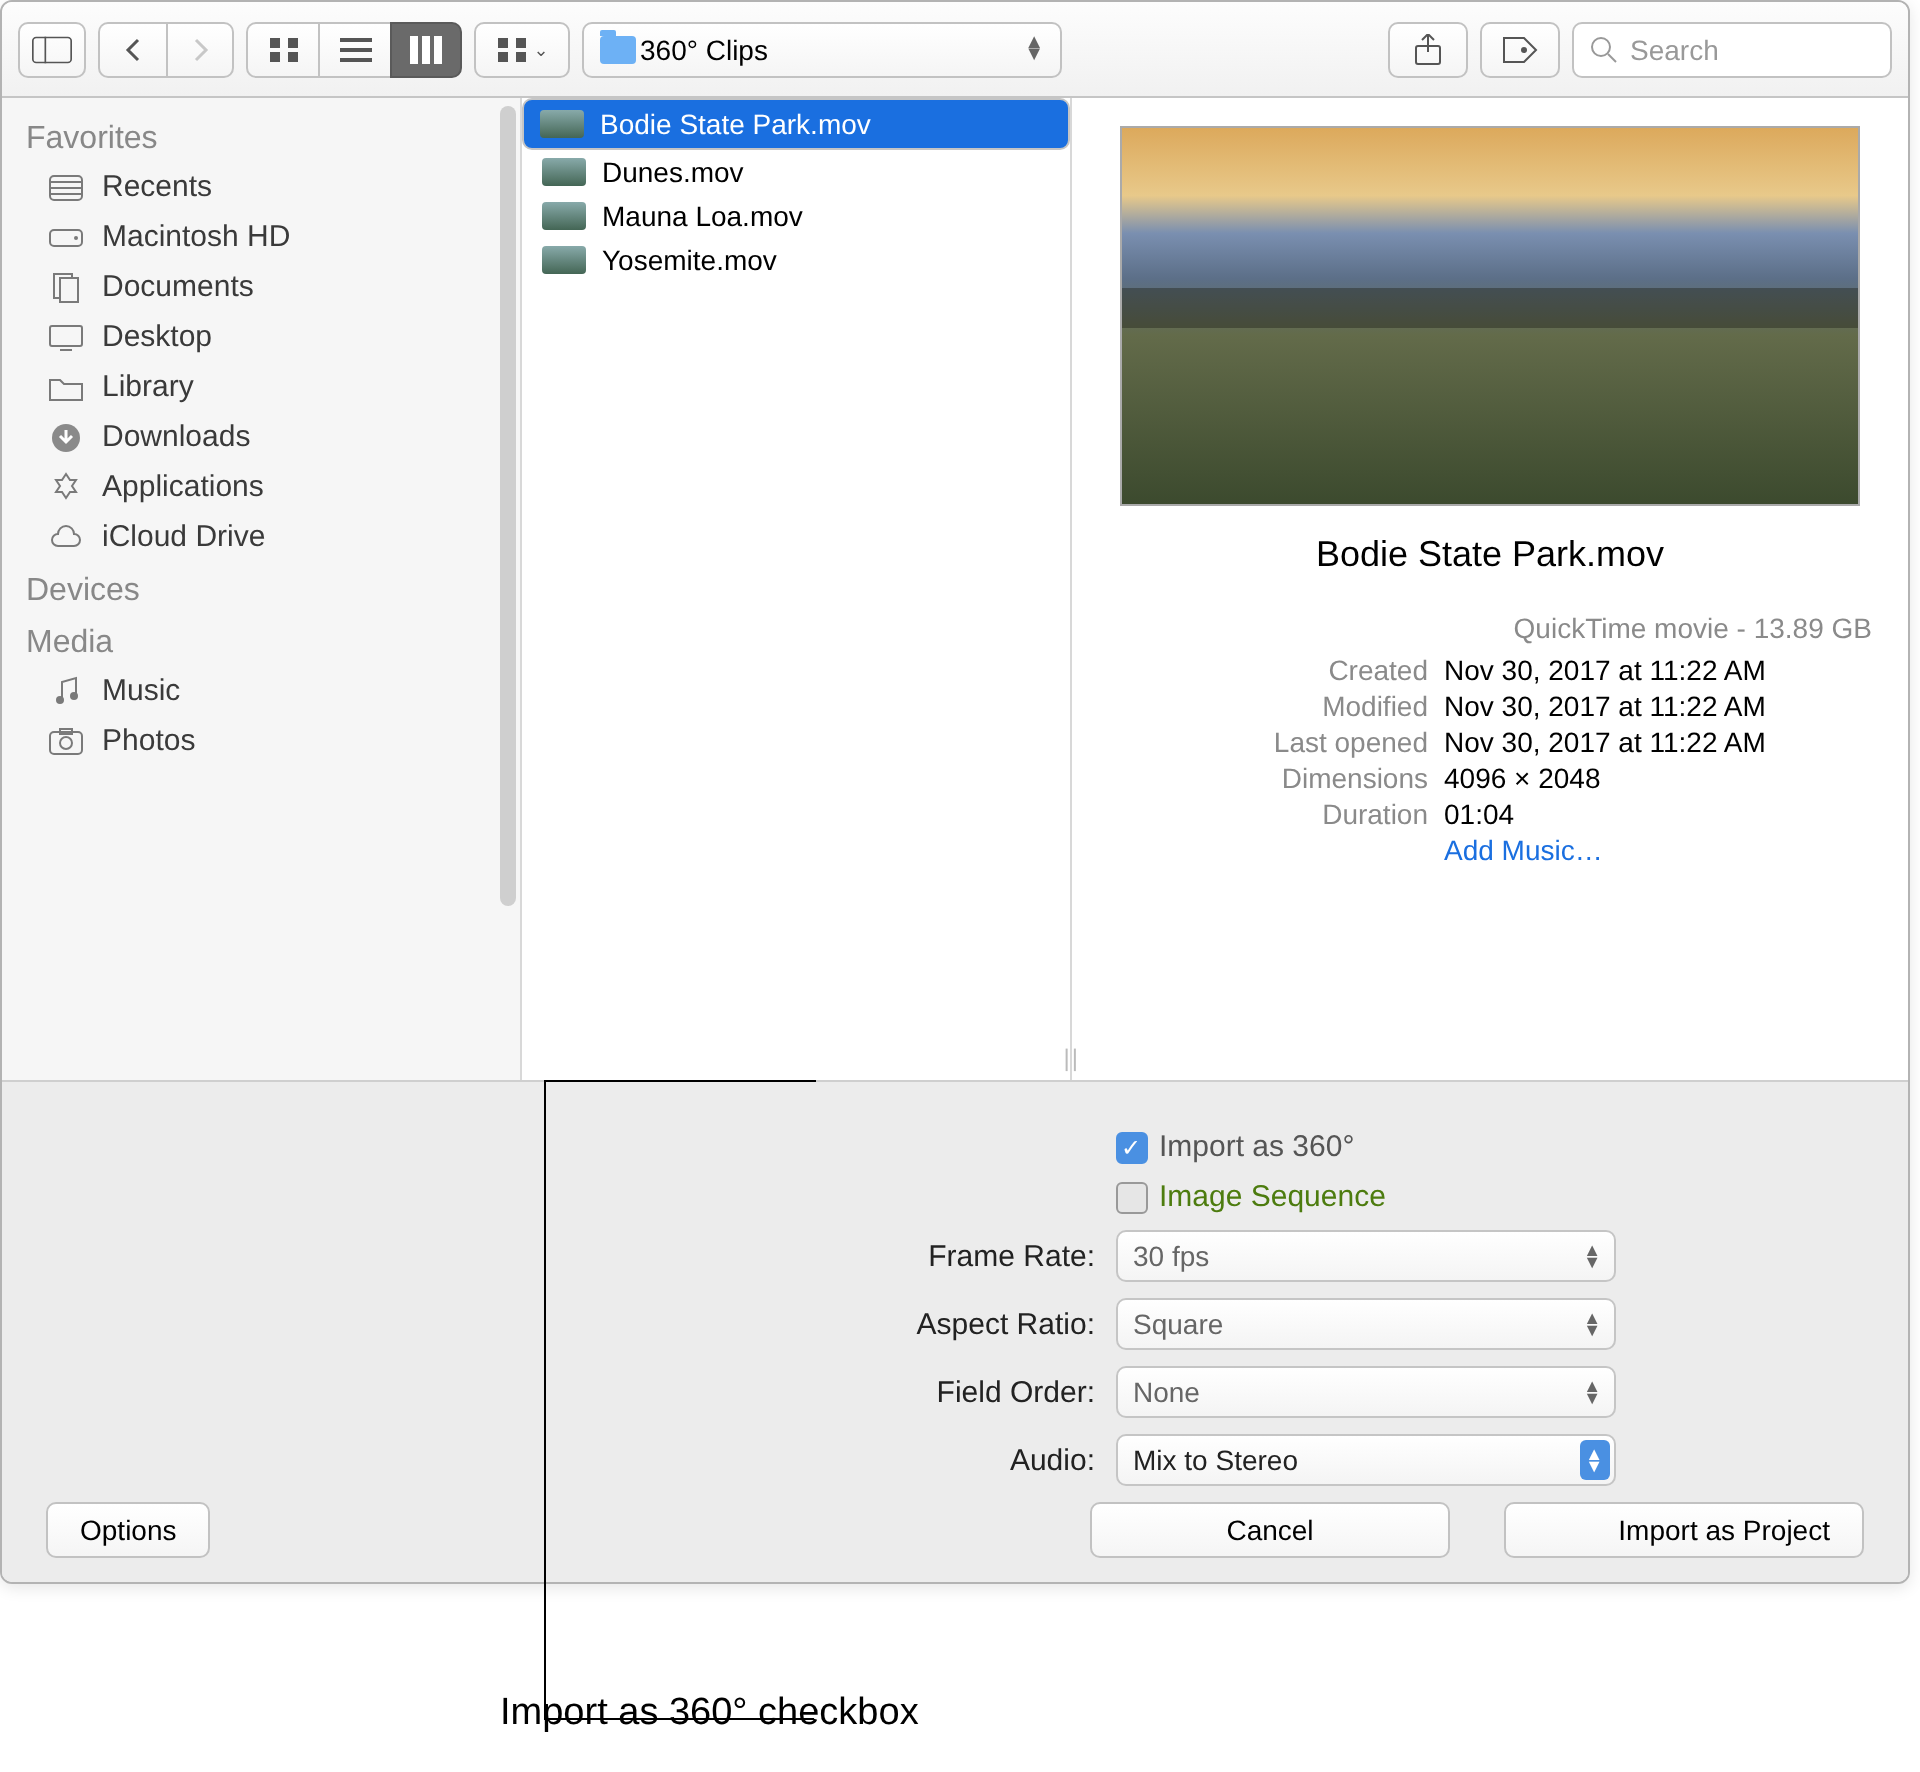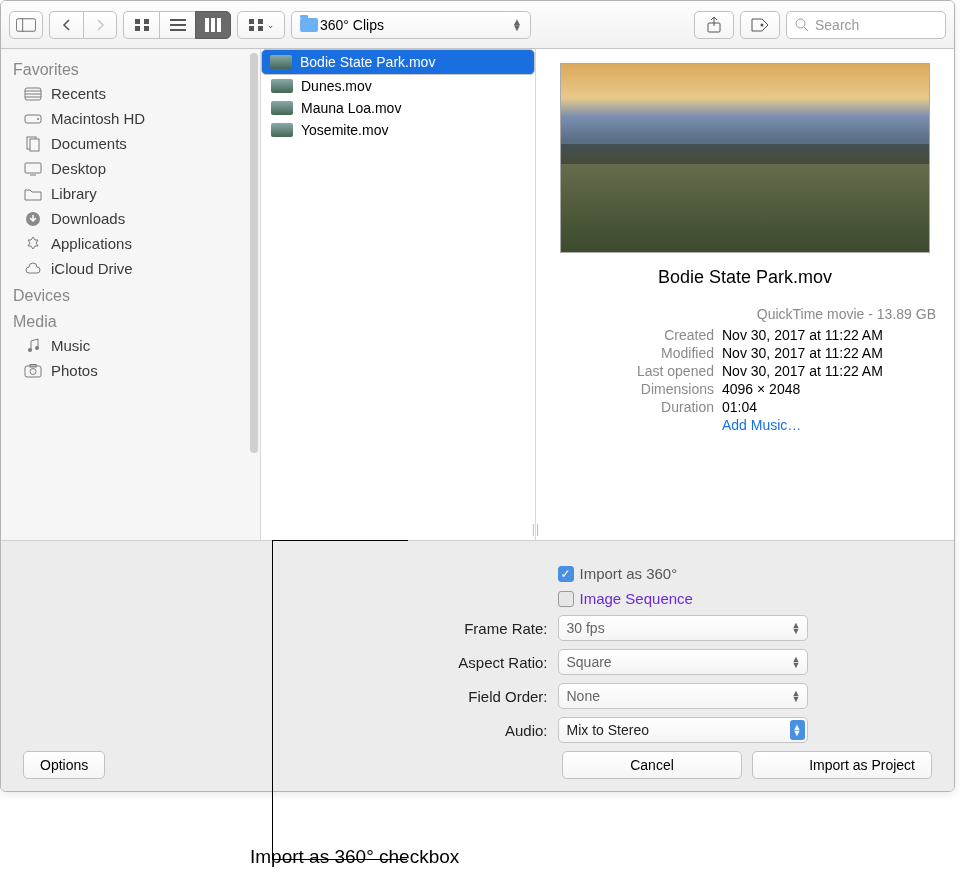--- a/index.html
+++ b/index.html
@@ -48,27 +48,27 @@
 .addtags { color:#1a6fe0; }
 
 
 .optpanel { background:#ececec; border-top:1px solid #cfcfcf; padding: 24px 18px 12px; position: relative; }
 .optgrid { display:grid; grid-template-columns: 400px 250px; gap: 8px 10px; align-items: center; font-size: 15px; color:#333; margin: 0 auto; width: 660px; }
 .optgrid .lbl { text-align:right; color:#222; }
 .cb { width:16px; height:16px; border:1px solid #999; border-radius:3px; background:#fff; display:inline-flex; align-items:center; justify-content:center; }
 .cb.checked { background:#4a90e2; border-color:#4a90e2; color:#fff; font-size:12px; }
 .cb.disabled { background:#e6e6e6; }
 .cbrow { display:flex; align-items:center; gap:6px; color:#555; }
-.cbrow.dis { color:#6d28d9; }
+.cbrow.dis { color:#4d7c0f; }
 .sel { height:26px; border:1px solid #c5c5c5; border-radius:5px; background:linear-gradient(#fff,#f4f4f4); display:flex; align-items:center; padding:0 8px; font-size:14px; color:#666; position:relative; }
 .sel.en { color:#222; }
 .sel .chev { position:absolute; right:6px; font-size:9px; color:#666; line-height:6px; }
 .sel.audio .chev { background:#4a90e2; color:#fff; border-radius:3px; padding:2px 3px; right:2px; top:2px; bottom:2px; display:flex; flex-direction:column; justify-content:center; }
 
-.btnrow { display:flex; align-items:center; padding: 8px 4px 0; gap:10px; }
+.btnrow { display:flex; align-items:center; padding: 8px 4px 0; gap:27px; }
 .btn { height:28px; border:1px solid #c2c2c2; border-radius:5px; background:linear-gradient(#fff,#f5f5f5); padding:0 16px; font-size:14px; display:flex; align-items:center; }
 .btnrow .sp { flex:1; }
 
 .callout-line { position:absolute; left:272px; top:540px; width:135px; height:320px; border-left:1px solid #000; border-bottom:1px solid #000; pointer-events:none; }
 .callout-line:before { content:""; position:absolute; top:0; left:0; width:135px; border-top:1px solid #000; }
 .callout-text { position:absolute; left:250px; top:846px; font-size:19px; }
 </style>
 </head>
 <body>
 

